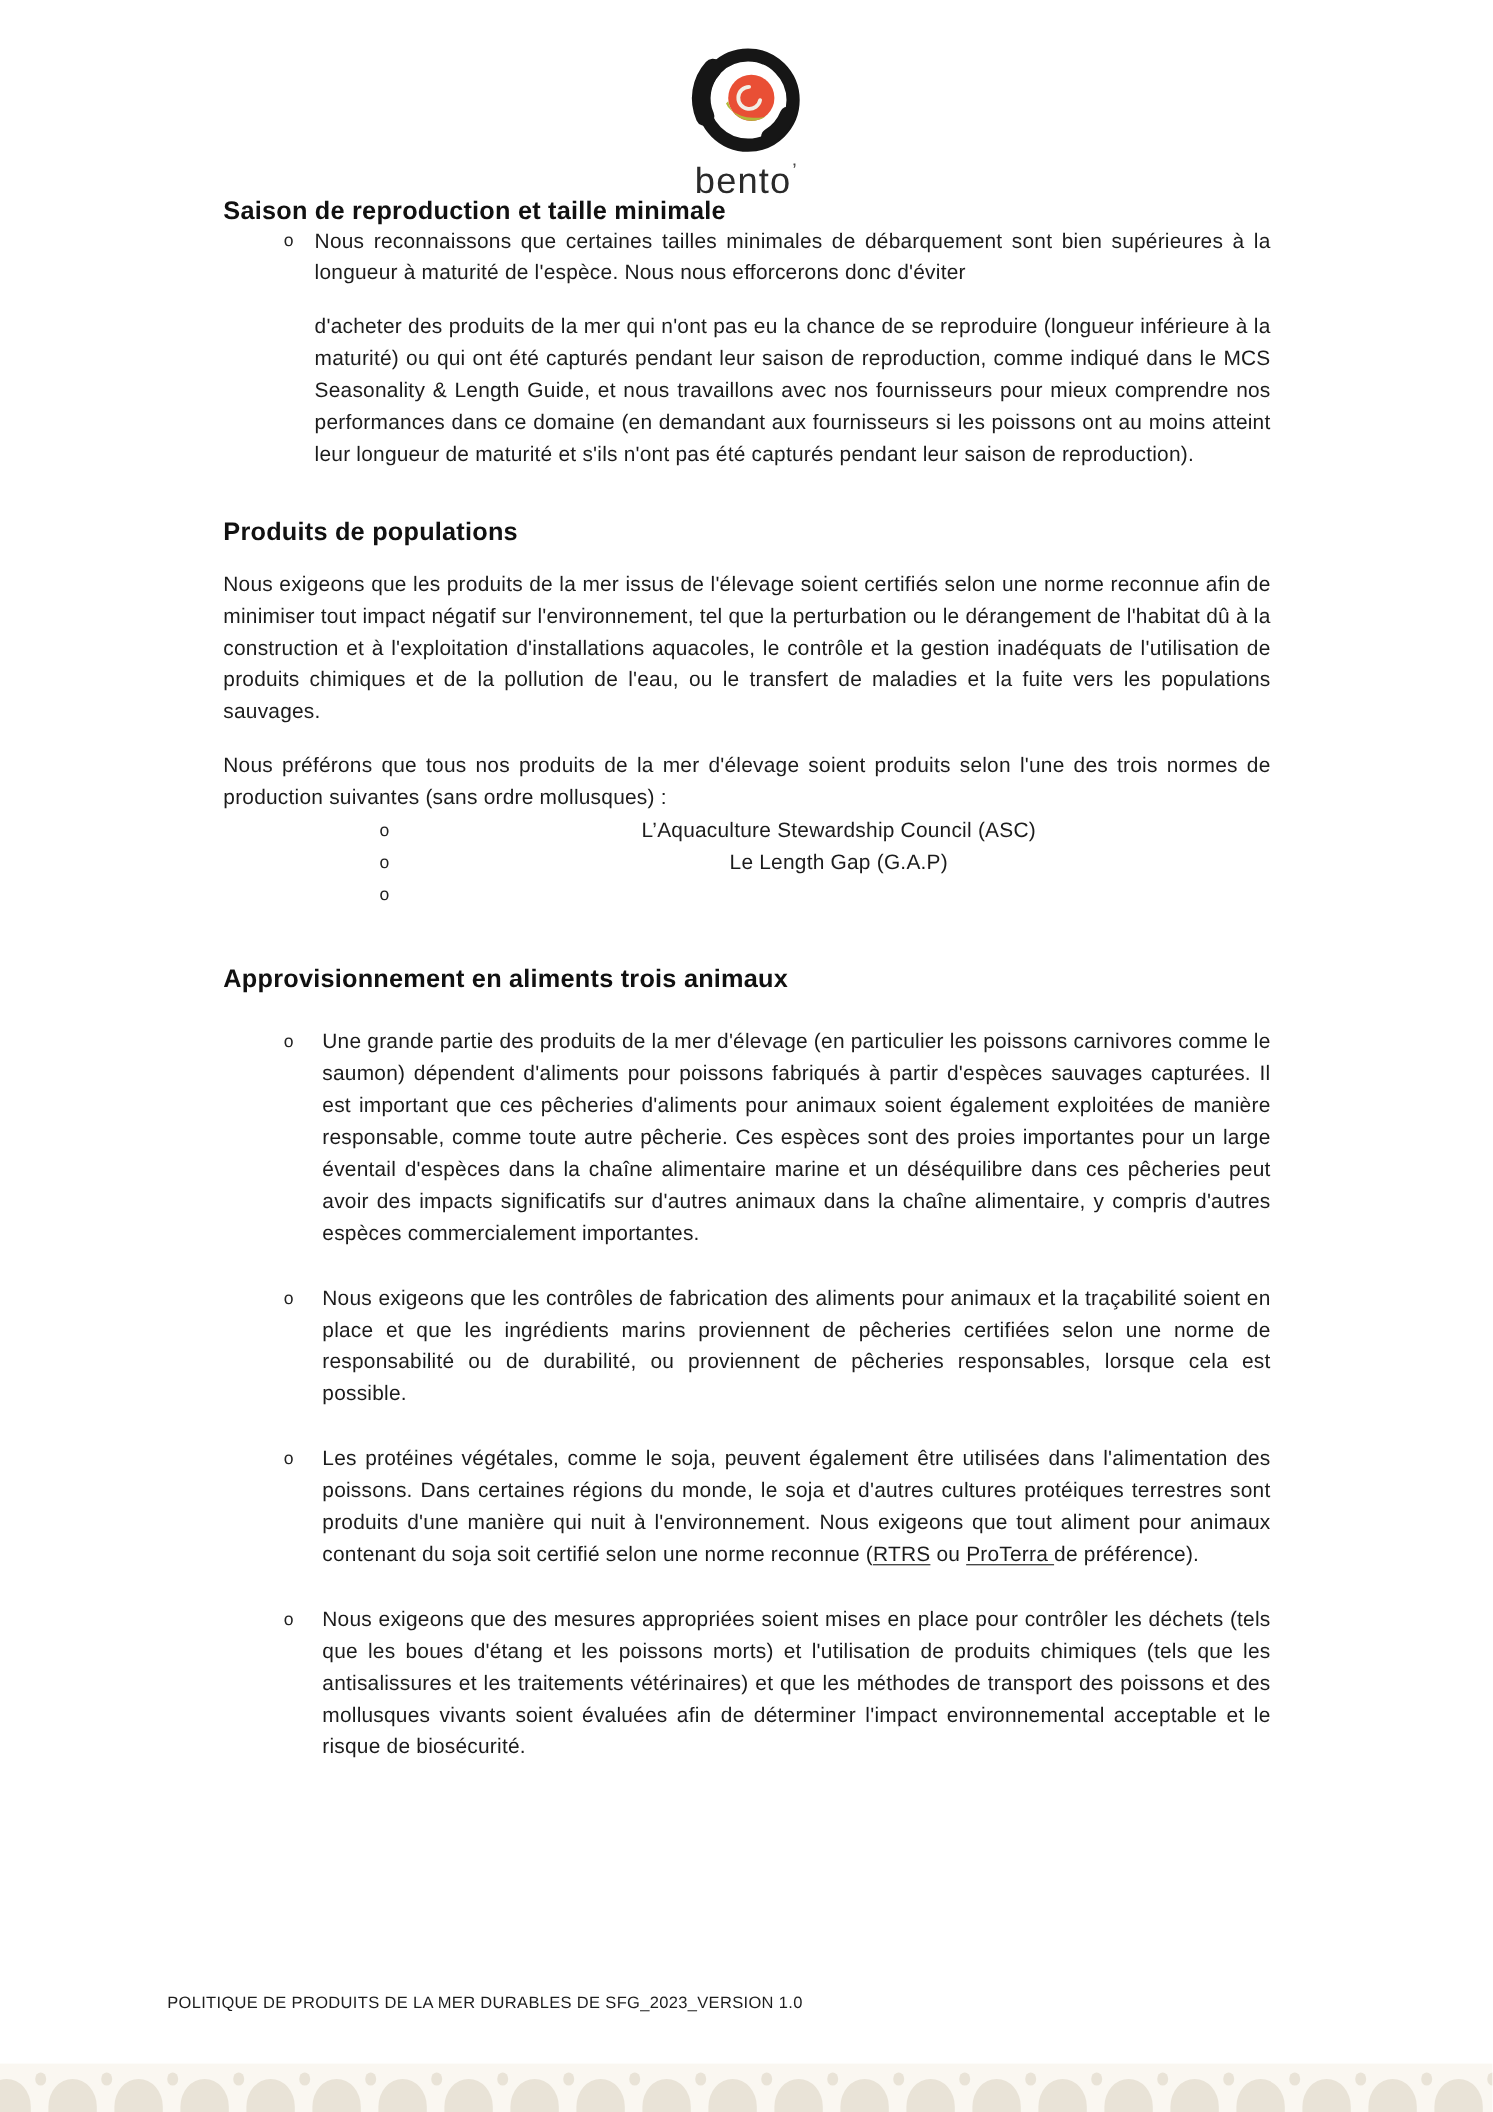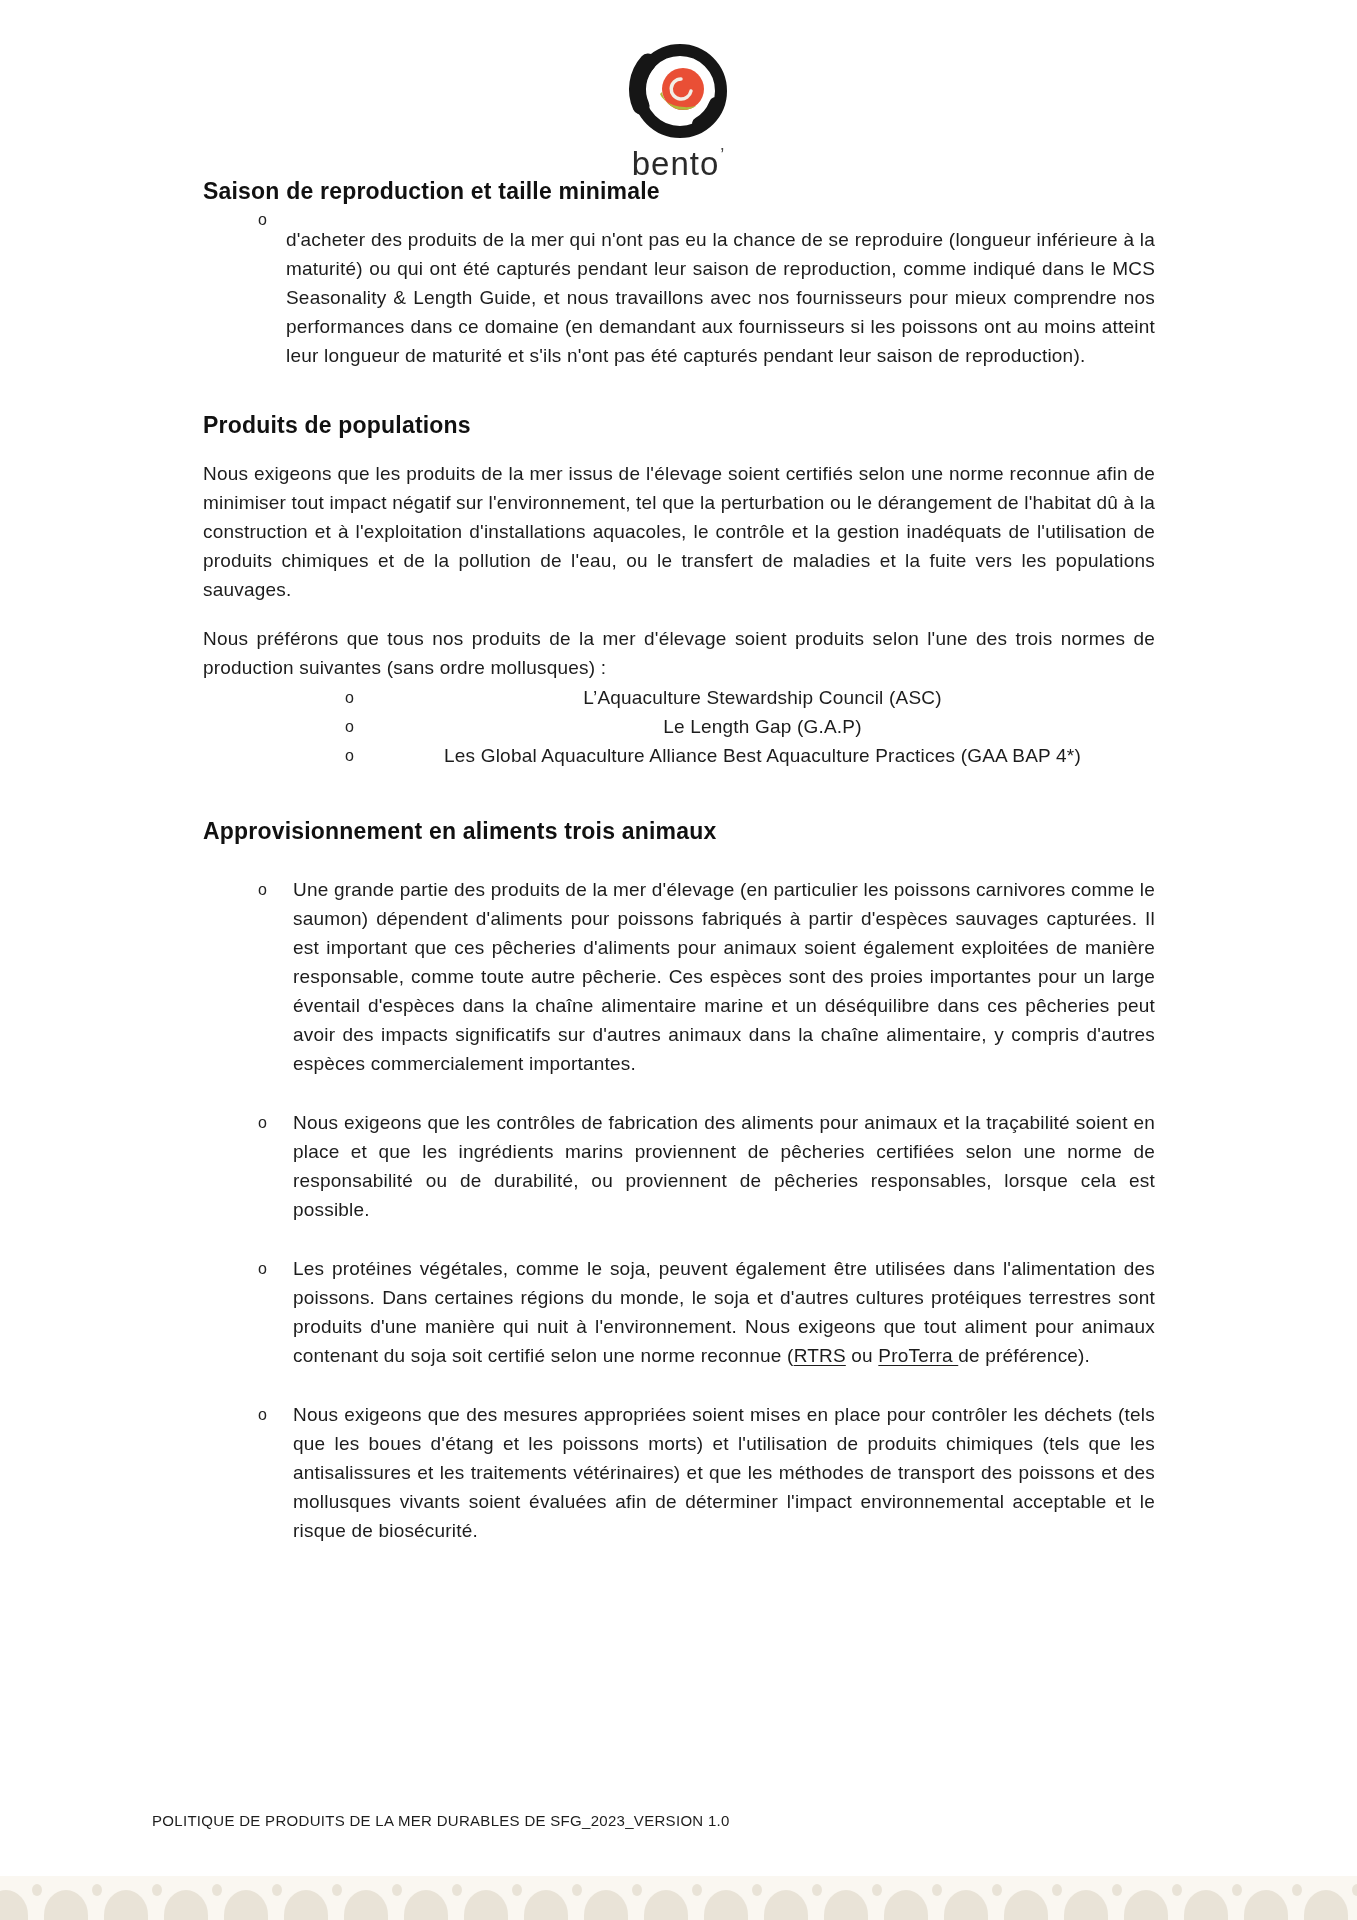--- a/index.html
+++ b/index.html
@@ -91,39 +91,39 @@
     </svg>
     <div class="logo-text"><span>bento</span><span class="logo-mark">’</span></div>
   </div>
 
   <div class="content">
 
     <h2>Saison de reproduction et taille minimale</h2>
     <div class="bullet lvl1">
       <span class="marker">o</span>
       <div class="btext">
+        <p class="just">Nous reconnaissons que certaines tailles minimales de débarquement sont bien supérieures à la longueur à maturité de l'espèce. Nous nous efforcerons donc d'éviter</p>
         <p class="just para-gap">d'acheter des produits de la mer qui n'ont pas eu la chance de se reproduire (longueur inférieure à la maturité) ou qui ont été capturés pendant leur saison de reproduction, comme indiqué dans le MCS Seasonality &amp; Length Guide, et nous travaillons avec nos fournisseurs pour mieux comprendre nos performances dans ce domaine (en demandant aux fournisseurs si les poissons ont au moins atteint leur longueur de maturité et s'ils n'ont pas été capturés pendant leur saison de reproduction).</p>
       </div>
     </div>
 
     <h2 class="h2-gap1">Produits de populations</h2>
     <p class="just para">Nous exigeons que les produits de la mer issus de l'élevage soient certifiés selon une norme reconnue afin de minimiser tout impact négatif sur l'environnement, tel que la perturbation ou le dérangement de l'habitat dû à la construction et à l'exploitation d'installations aquacoles, le contrôle et la gestion inadéquats de l'utilisation de produits chimiques et de la pollution de l'eau, ou le transfert de maladies et la fuite vers les populations sauvages.</p>
     <p class="just para">Nous préférons que tous nos produits de la mer d'élevage soient produits selon l'une des trois normes de production suivantes (sans ordre mollusques) :</p>
     <div class="sublist">
       <div class="bullet lvl2">
         <span class="marker">o</span>
         <div class="btext">L’Aquaculture Stewardship Council (ASC)</div>
       </div>
       <div class="bullet lvl2">
         <span class="marker">o</span>
         <div class="btext">Le Length Gap (G.A.P)</div>
       </div>
       <div class="bullet lvl2">
         <span class="marker">o</span>
-        <div class="btext">Les Global Aquaculture Alliance Best Aquaculture Practices (GAA BAP 4*)</div>
       </div>
     </div>
 
     <h2 class="h2-gap2">Approvisionnement en aliments trois animaux</h2>
 
     <div class="bullet lvl1 s3">
       <span class="marker">o</span>
       <div class="btext just">Une grande partie des produits de la mer d'élevage (en particulier les poissons carnivores comme le saumon) dépendent d'aliments pour poissons fabriqués à partir d'espèces sauvages capturées. Il est important que ces pêcheries d'aliments pour animaux soient également exploitées de manière responsable, comme toute autre pêcherie. Ces espèces sont des proies importantes pour un large éventail d'espèces dans la chaîne alimentaire marine et un déséquilibre dans ces pêcheries peut avoir des impacts significatifs sur d'autres animaux dans la chaîne alimentaire, y compris d'autres espèces commercialement importantes.</div>
     </div>
 

